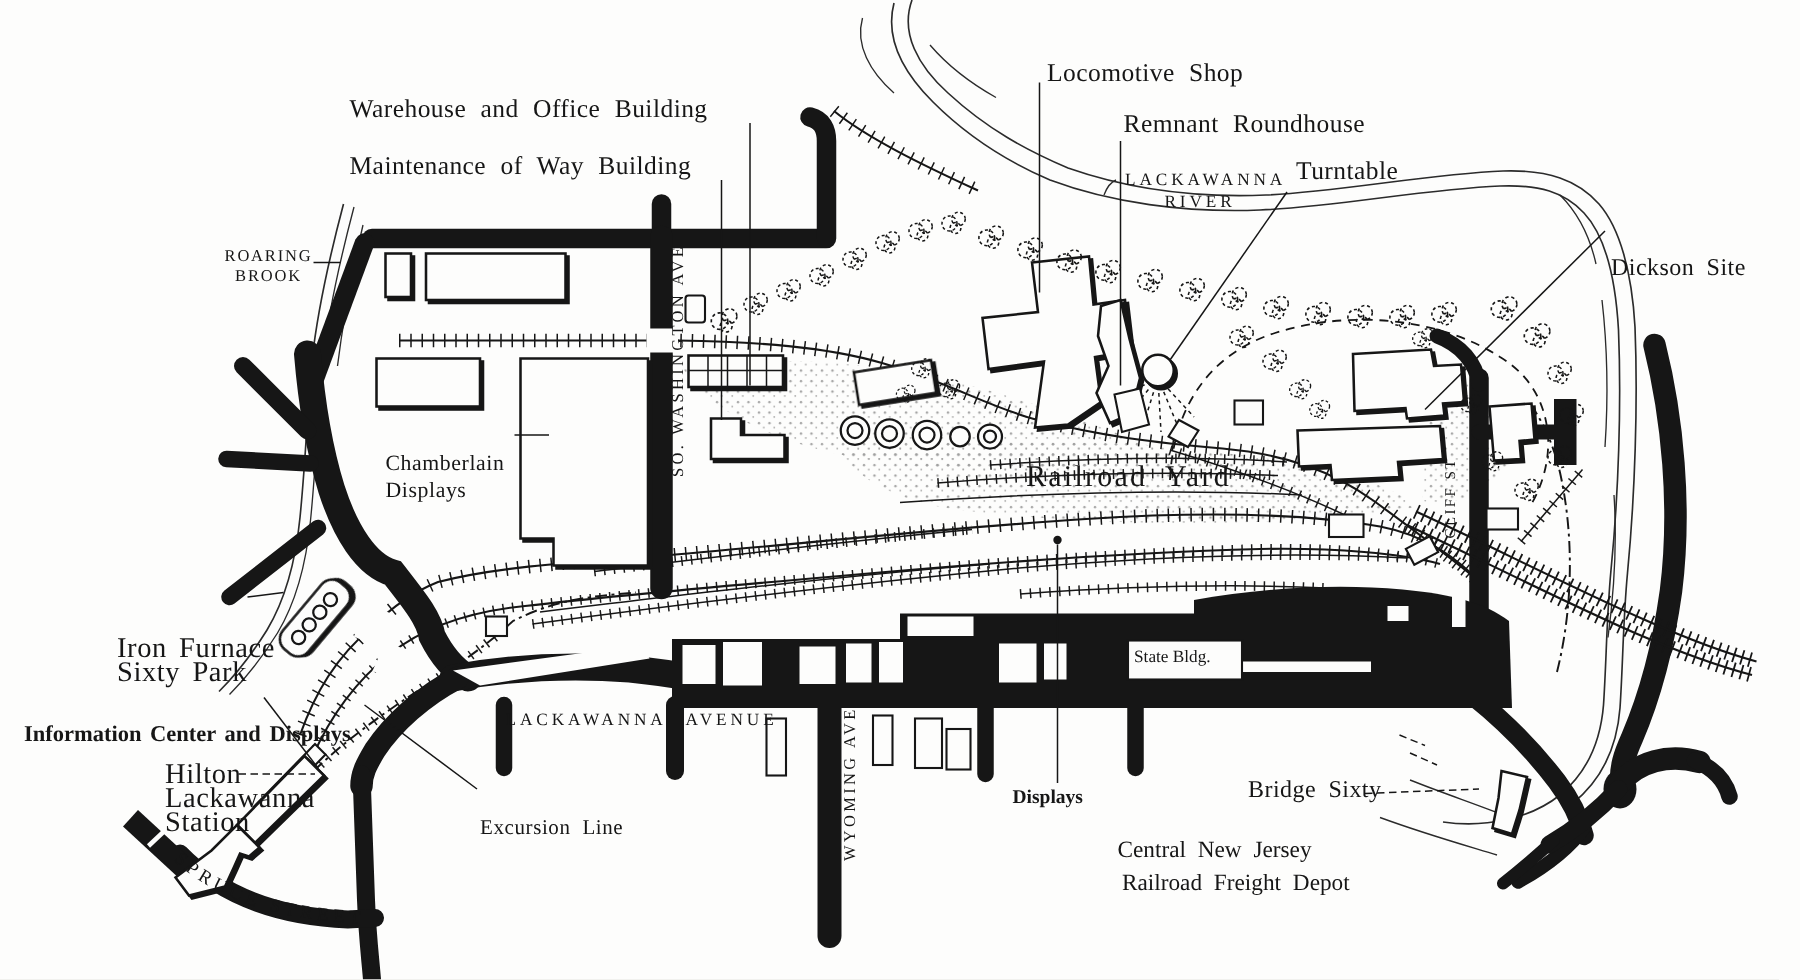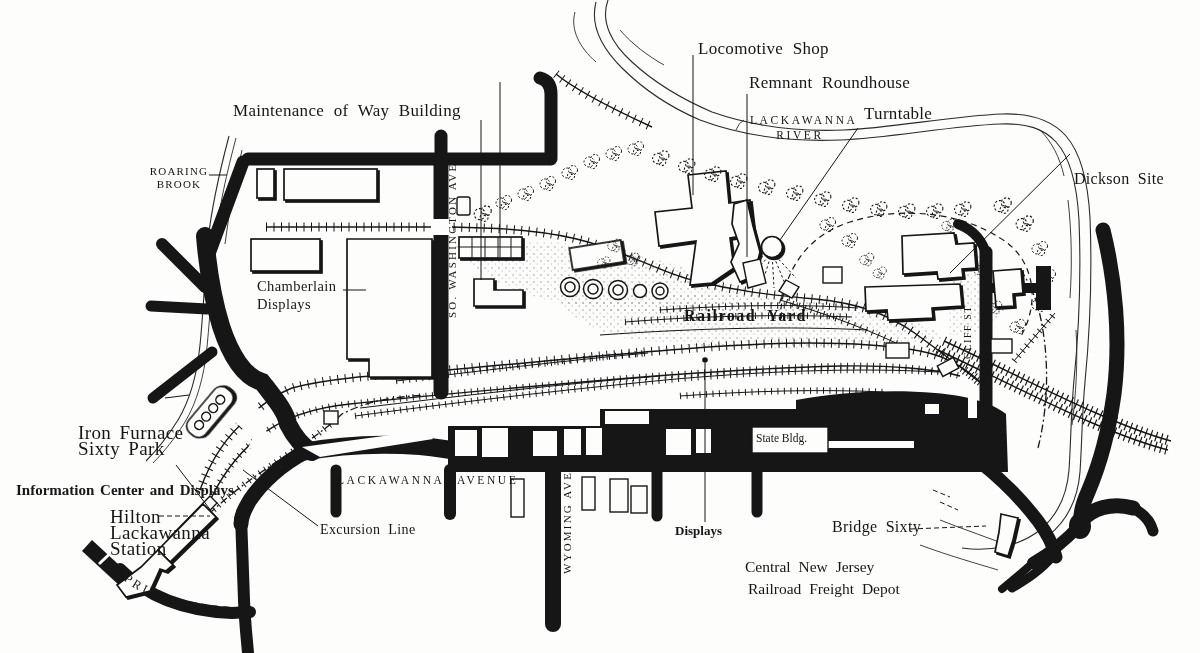--- a/index.html
+++ b/index.html
@@ -24,29 +24,29 @@
   .cut{fill:#fdfdfc;stroke:none;}
   .thin{fill:none;stroke:#161616;stroke-width:1;}
   .dash{stroke-dasharray:5 3;}
   .scrib{fill:none;stroke:#161616;stroke-width:1;stroke-dasharray:2 1.7;}
   .spruceText{font-family:"Liberation Serif",serif;font-size:12.5px;letter-spacing:3.2px;fill:#161616;}
   
   .lbl{position:absolute;white-space:nowrap;line-height:1.06;color:#161616;}
   .s17{font-size:17px;word-spacing:5px;letter-spacing:.3px;}
   .s16{font-size:16px;word-spacing:4px;letter-spacing:.3px;margin-top:35px;}
   .s15{font-size:15.5px;word-spacing:4px;margin-top:40px;}
-  .s14{font-size:14px;word-spacing:4px;letter-spacing:.4px;}
+  .s14{font-size:14px;word-spacing:4px;letter-spacing:.4px;margin-top:23px;}
   .s13{font-size:19px;word-spacing:3px;letter-spacing:.4px;margin-top:35px;}
   .sc{font-size:11.5px;letter-spacing:2.6px;}
   .sc10{font-size:10px;letter-spacing:1.6px;}
   .sc11{font-size:11px;letter-spacing:2.2px;}
   .bold{font-weight:bold;}
   .ctr{text-align:center;}
   .vlab{transform:rotate(-90deg);transform-origin:0 0;}
-  .yard{font-size:16px;letter-spacing:1.5px;word-spacing:6px;font-weight:bold;}
+  .yard{font-size:20px;letter-spacing:1.5px;word-spacing:6px;}
 </style>
 </head>
 <body>
 
 <div class="stage">
 
 <svg width="1200" height="653" viewBox="0 0 1200 653">
   <defs>
     <pattern id="stip" width="7" height="7" patternUnits="userSpaceOnUse">
       <circle cx="2" cy="2" r="0.8" fill="#444"></circle>
@@ -313,20 +313,21 @@
         <circle cx="705" cy="360" r="2.8" fill="#161616" stroke="none"></circle>
     <path class="dash" d="M933,490 L950,497 M940,502 L958,510"></path>
     <path class="dash" d="M910,529 L986,526"></path>
   </g>
 
   <text class="spruceText">
     <textPath href="#sprucePath" startOffset="2">SPRUCE STREET</textPath>
   </text>
 </svg>
 
+<div class="lbl s17" style="left:233px;top:64px">Warehouse and Office Building</div>
 <div class="lbl s17" style="left:233px;top:102px">Maintenance of Way Building</div>
 <div class="lbl s17" style="left:698px;top:40px">Locomotive Shop</div>
 <div class="lbl s17" style="left:749px;top:74px">Remnant Roundhouse</div>
 <div class="lbl s17" style="left:864px;top:105px">Turntable</div>
 <div class="lbl sc ctr" style="left:750px;top:114px;width:100px">LACKAWANNA</div>
 <div class="lbl sc ctr" style="left:750px;top:129px;width:100px">RIVER</div>
 <div class="lbl s16" style="left:1074px;top:136px">Dickson Site</div>
 <div class="lbl sc10 ctr" style="left:146px;top:166px;width:66px;letter-spacing:1.2px;font-size:11px">ROARING</div>
 <div class="lbl sc10 ctr" style="left:146px;top:179px;width:66px;letter-spacing:1.2px;font-size:11px">BROOK</div>
 <div class="lbl sc11 vlab" style="left:447px;top:318px">SO. WASHINGTON AVE</div>

